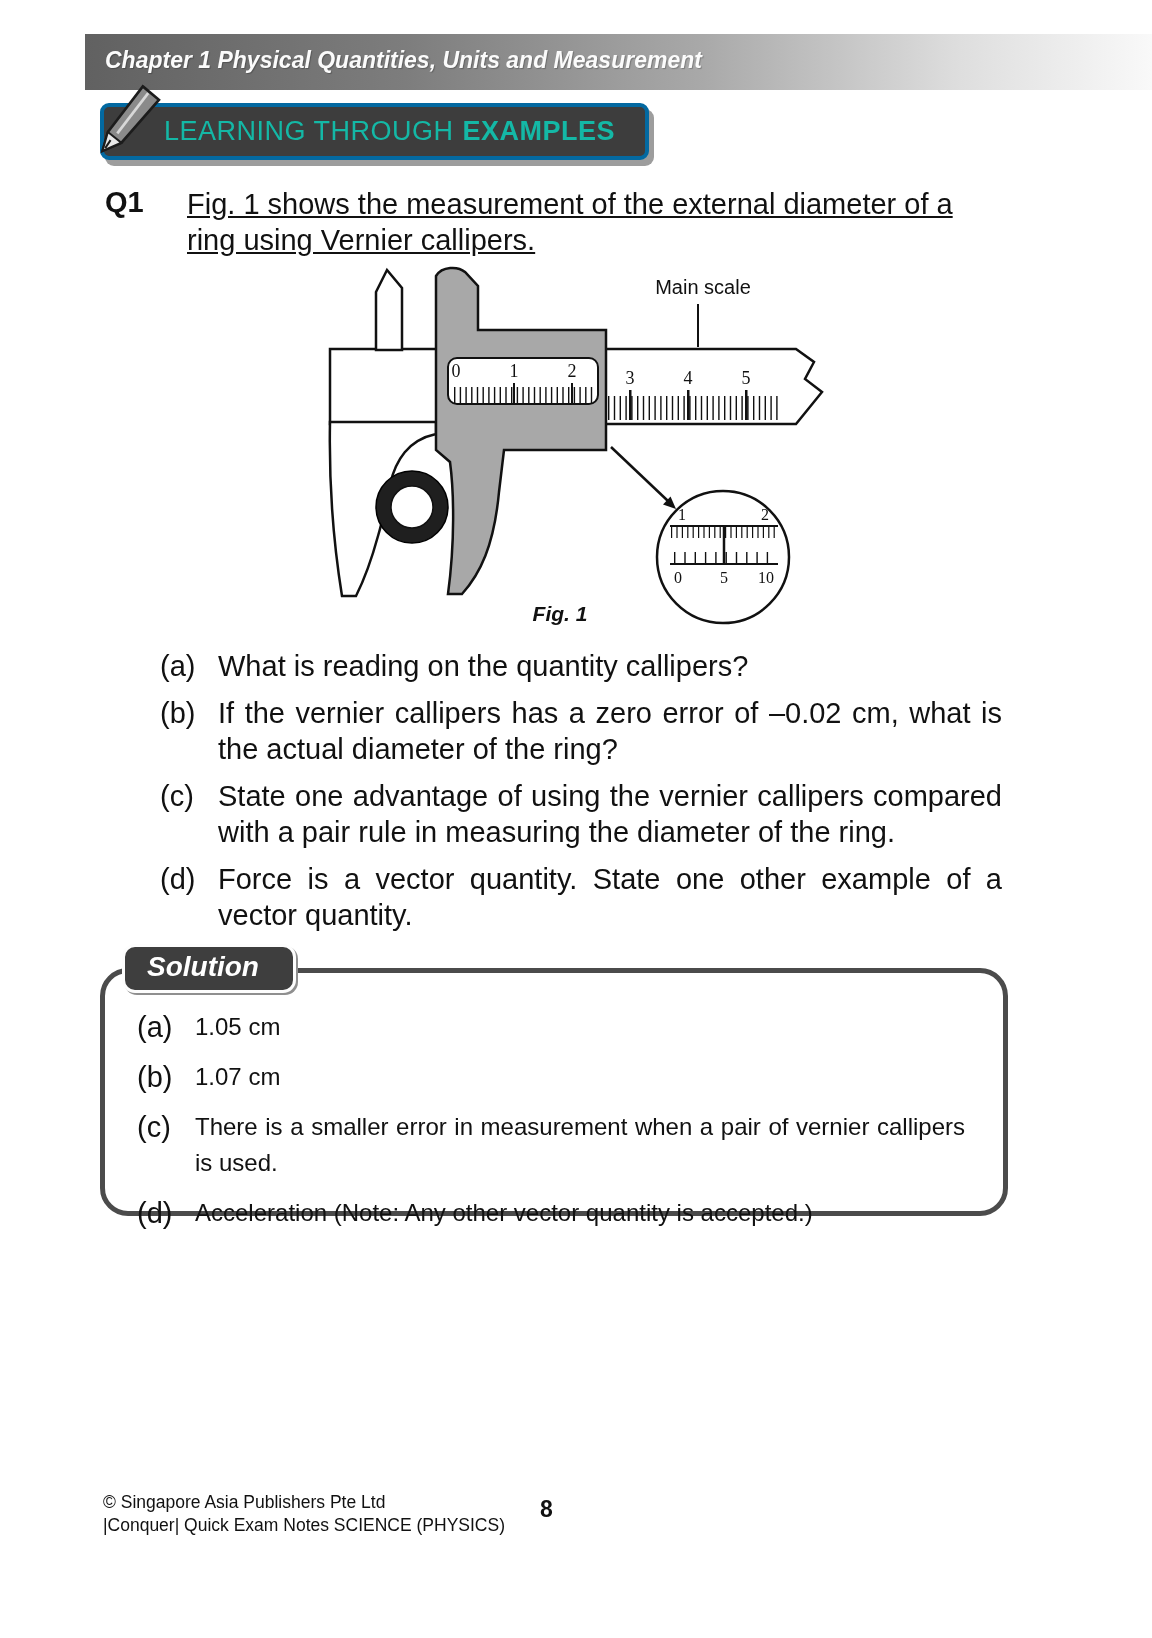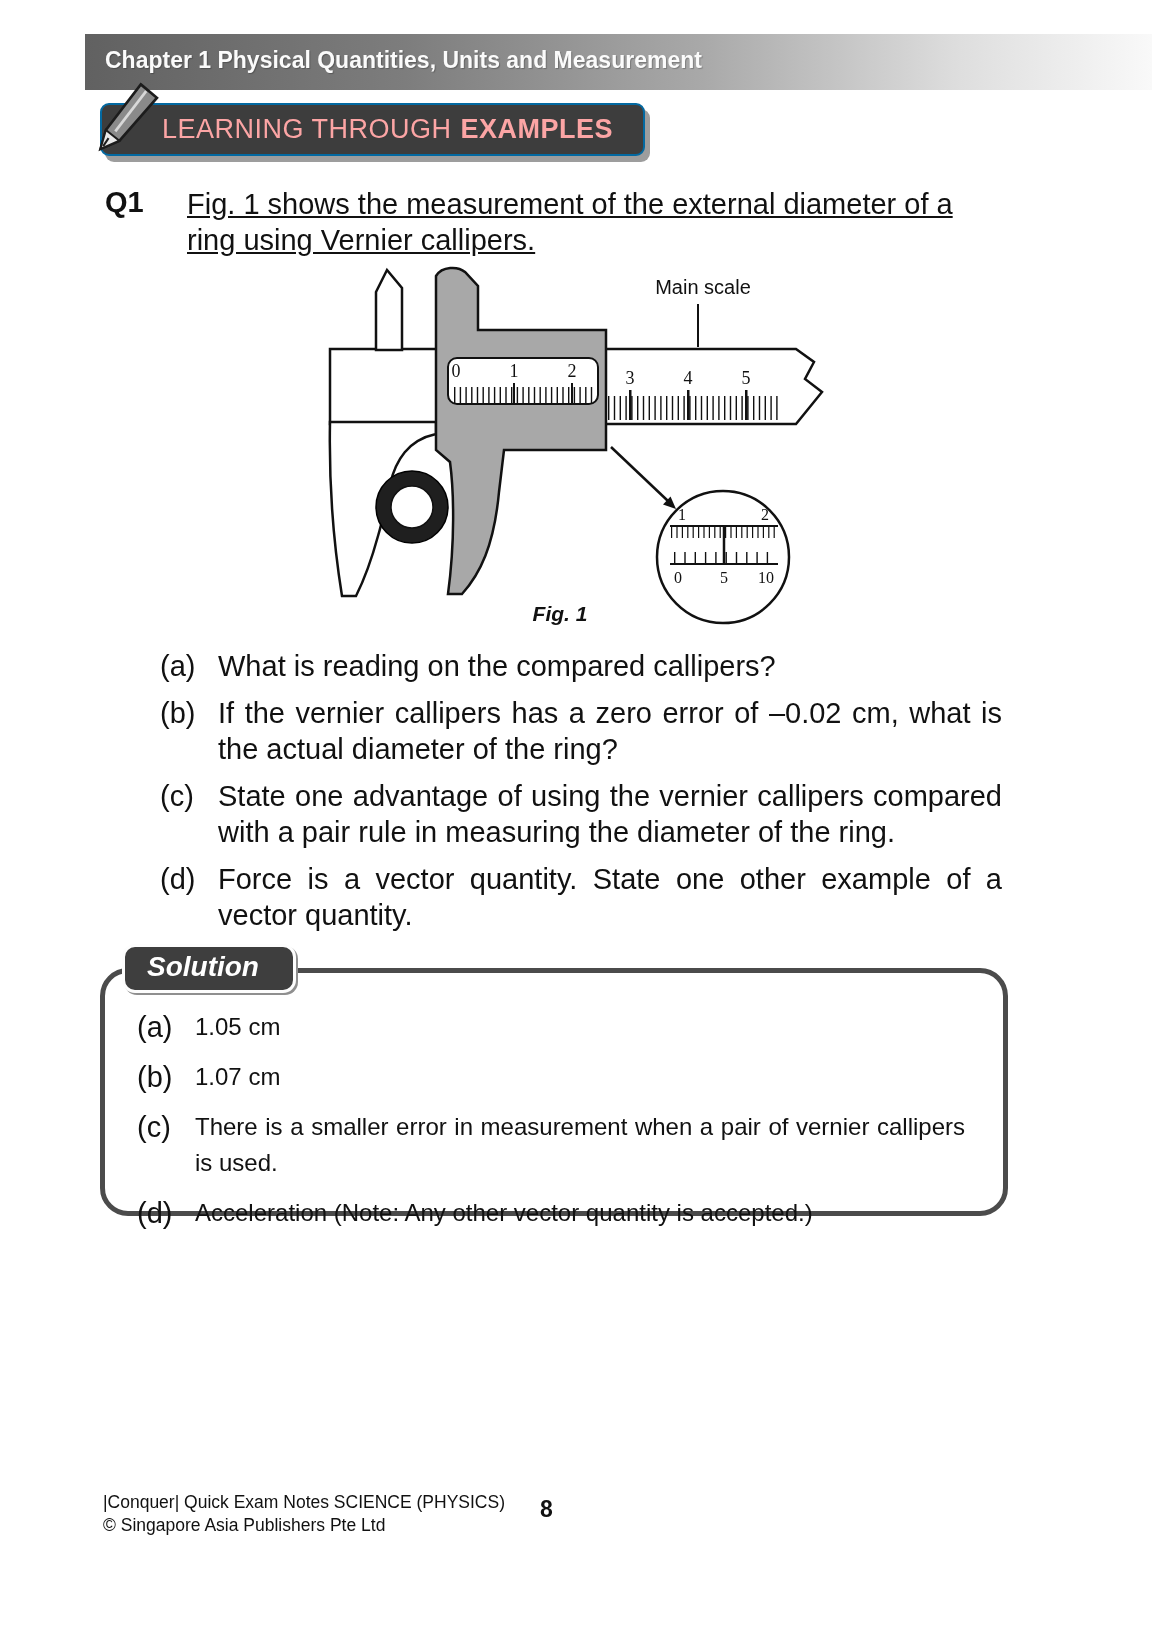--- a/index.html
+++ b/index.html
@@ -11,31 +11,31 @@
     color:#111;
     overflow:hidden;
   }
   
   .header-band{
     position:absolute;left:85px;right:0;top:34px;height:56px;
     background:linear-gradient(to right,#616161 0%,#7d7d7d 30%,#a9a9a9 58%,#dedede 82%,#f9f9f9 100%);
   }
   .header-band .chapter{
     display:block;padding:13px 0 0 20px;
-    font-size:23px;font-weight:bold;color:#fbfbfb;
+    font-size:23px;font-style:italic;font-weight:bold;color:#fbfbfb;
     text-shadow:1px 1px 1px rgba(0,0,0,.25);
   }
   
   .badge-wrap{position:absolute;left:100px;top:103px;}
   .badge{
     position:relative;display:inline-flex;align-items:center;
-    background:#3d3d3d;border:2px solid #0369a1;border-radius:9px;
+    background:#3d3d3d;border:4px solid #0369a1;border-radius:9px;
     box-shadow:5px 6px 0 #9d9d9d;
     padding:9px 30px 9px 60px;
-    color:#fca5a5;font-size:27px;letter-spacing:.5px;white-space:nowrap;
+    color:#14b8a6;font-size:27px;letter-spacing:.5px;white-space:nowrap;
   }
   .badge .bold{font-weight:800;margin-left:9px;text-align:center;}
   .pen{position:absolute;left:-22px;top:-26px;}
   
   .q-block{position:absolute;left:105px;top:186px;width:902px;display:flex;gap:24px;}
   .q-num{width:58px;font-size:29px;font-weight:bold;flex:none;}
   .q-text{flex:1;font-size:29px;line-height:36px;text-decoration:underline;}
   
   .figure{position:absolute;left:308px;top:264px;}
   .figure text{fill:#111;}
@@ -153,21 +153,21 @@
         <text x="458" y="319" font-size="16" text-anchor="middle" font-family="Liberation Serif, serif">10</text>
       </g>
 
       <text x="252" y="357" font-size="21" font-weight="bold" font-style="italic" text-anchor="middle" font-family="Liberation Sans, sans-serif">Fig. 1</text>
     </svg>
   </div>
 
   <div class="parts">
     <div class="part-row">
       <div class="part-label">(a)</div>
-      <div class="part-text">What is reading on the compared callipers?</div>
+      <div class="part-text">What is reading on the quantity callipers?</div>
     </div>
     <div class="part-row">
       <div class="part-label">(b)</div>
       <div class="part-text">If the vernier callipers has a zero error of –0.02 cm, what is the actual diameter of the ring?</div>
     </div>
     <div class="part-row">
       <div class="part-label">(c)</div>
       <div class="part-text">State one advantage of using the vernier callipers compared with a pair rule in measuring the diameter of the ring.</div>
     </div>
     <div class="part-row">
@@ -192,18 +192,18 @@
       </div>
       <div class="sol-row">
         <div class="sol-label">(d)</div>
         <div class="sol-text">Acceleration (Note: Any other vector quantity is accepted.)</div>
       </div>
     </div>
   </div>
   <div class="solution-tab">Solution</div>
 
   <div class="footer">
+    <div>© Singapore Asia Publishers Pte Ltd</div>
     <div>|Conquer| Quick Exam Notes SCIENCE (PHYSICS)</div>
-    <div>© Singapore Asia Publishers Pte Ltd</div>
   </div>
   <div class="page-number">8</div>
 
 </div>
 
 </body></html>

